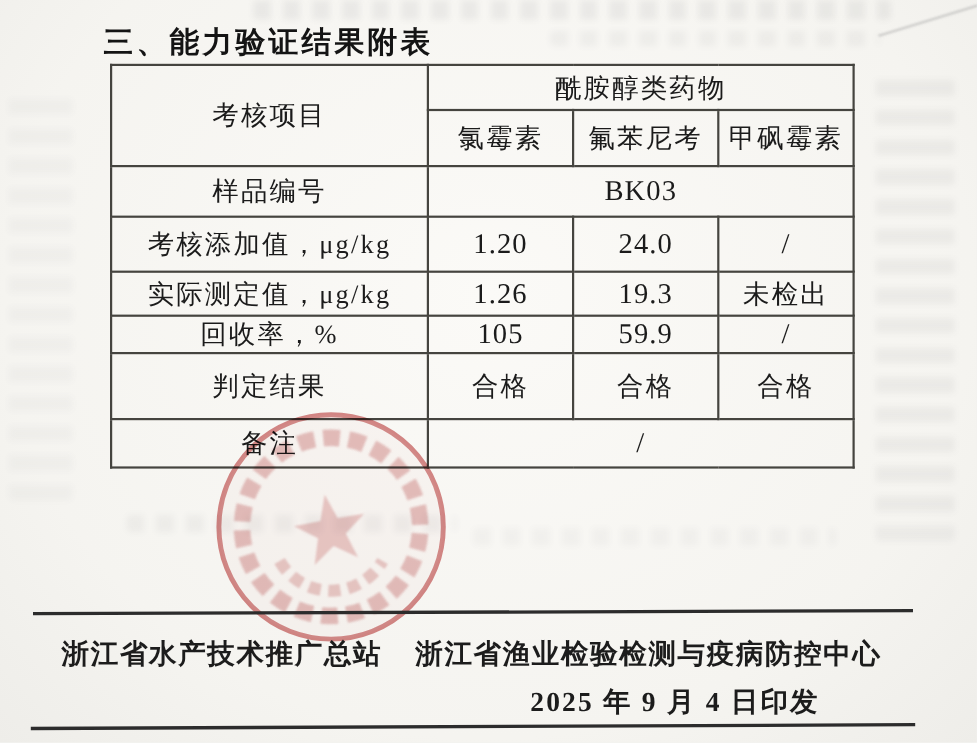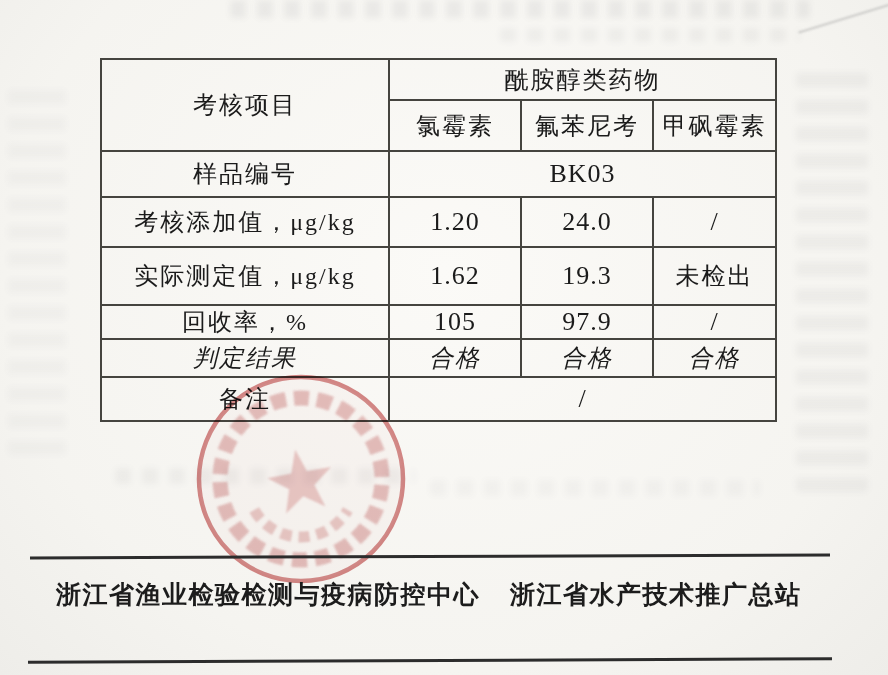--- a/index.html
+++ b/index.html
@@ -63,23 +63,23 @@
     font-weight: 500;
     overflow: hidden;
     white-space: nowrap;
   }
   .zh { font-weight: 600; letter-spacing: 2px; margin-left: 35px; }
   .num { font-weight: 500; letter-spacing: 1px; font-size: 26px; }
   .r-h1 { height: 41px; }
   .r-h2 { height: 51px; font-family: Liberation Serif, serif; }
   .r-3  { height: 46px; }
   .r-4  { height: 50px; padding-left: 36px; }
-  .r-5  { height: 58px; }
+  .r-5  { height: 40px; }
   .r-6  { height: 31px; }
-  .r-7  { height: 38px; font-style: italic; }
+  .r-7  { height: 60px; }
   .r-8  { height: 44px; border-radius: 19px; }
 
   
   .seal {
     position: absolute;
     left: 188px; top: 364px;
     width: 226px; height: 226px;
     mix-blend-mode: multiply;
     opacity: .92;
     filter: blur(.6px);
@@ -120,20 +120,21 @@
 <div class="page">
 
   <div class="ghost h" style="left:230px; top:0; width:580px; height:18px;"></div>
   <div class="ghost h" style="left:500px; top:28px; width:300px; height:14px; opacity:.3;"></div>
   <div class="ghost v" style="left:796px; top:62px; width:72px; height:430px; opacity:.35;"></div>
   <div class="ghost v" style="left:8px; top:85px; width:58px; height:370px; opacity:.22;"></div>
   <div class="ghost h" style="left:115px; top:468px; width:300px; height:16px; opacity:.3;"></div>
   <div class="ghost h" style="left:430px; top:480px; width:330px; height:16px; opacity:.22;"></div>
   <div class="fold-line"></div>
 
+  <div class="doc-title">三、能力验证结果附表</div>
 
   <table class="results">
     <colgroup>
       <col style="width:288px">
         <col style="width:132px">
         <col style="width:132px">
         <col style="width:123px">
     </colgroup>
     <tbody>
         <tr class="r-h1">
@@ -150,28 +151,28 @@
       <td class="num" colspan="3">BK03</td>
     </tr>
     <tr class="r-4">
       <td class="zh">考核添加值，μg/kg</td>
       <td class="num">1.20</td>
       <td class="num">24.0</td>
       <td class="num">/</td>
     </tr>
     <tr class="r-5">
       <td class="zh">实际测定值，μg/kg</td>
-      <td class="num">1.62</td>
+      <td class="num">1.26</td>
       <td class="num">19.3</td>
       <td class="zh">未检出</td>
     </tr>
     <tr class="r-6">
       <td class="zh">回收率，%</td>
       <td class="num">105</td>
-      <td class="num">97.9</td>
+      <td class="num">59.9</td>
       <td class="num">/</td>
     </tr>
     <tr class="r-7">
       <td class="zh">判定结果</td>
       <td class="zh">合格</td>
       <td class="zh">合格</td>
       <td class="zh">合格</td>
     </tr>
     <tr class="r-8">
       <td class="zh">备注</td>
@@ -187,18 +188,19 @@
 
     <circle cx="113" cy="115" r="81" fill="none" stroke="rgba(208,124,124,0.50)" stroke-width="15" stroke-dasharray="15 8" transform="rotate(-12 113 115)" style="filter: blur(1.1px);"></circle>
 
     <path d="M 66.2 146 A 54 54 0 0 0 159.8 146" fill="none" stroke="rgba(208,124,124,0.42)" stroke-width="11" stroke-dasharray="11 7" style="filter: blur(1.1px);"></path>
 
     <polygon points="107.1,85.5 118.9,106.9 143,103 126.4,120.9 137.5,142.6 115.3,132.3 98.1,149.6 101.1,125.3 79.3,114.3 103.3,109.6" fill="rgba(224,162,162,0.60)" style="filter: blur(.8px);"></polygon>
   </svg>
 
   <div class="rule rule-top"></div>
   <div class="footer-orgs">
+    <span>浙江省水产技术推广总站</span>
     <span>浙江省渔业检验检测与疫病防控中心</span>
-    <span>浙江省水产技术推广总站</span>
   </div>
+  <div class="footer-date">2025 年 9 月 4 日印发</div>
   <div class="rule rule-bottom"></div>
 
 </div>
 
 </body></html>

